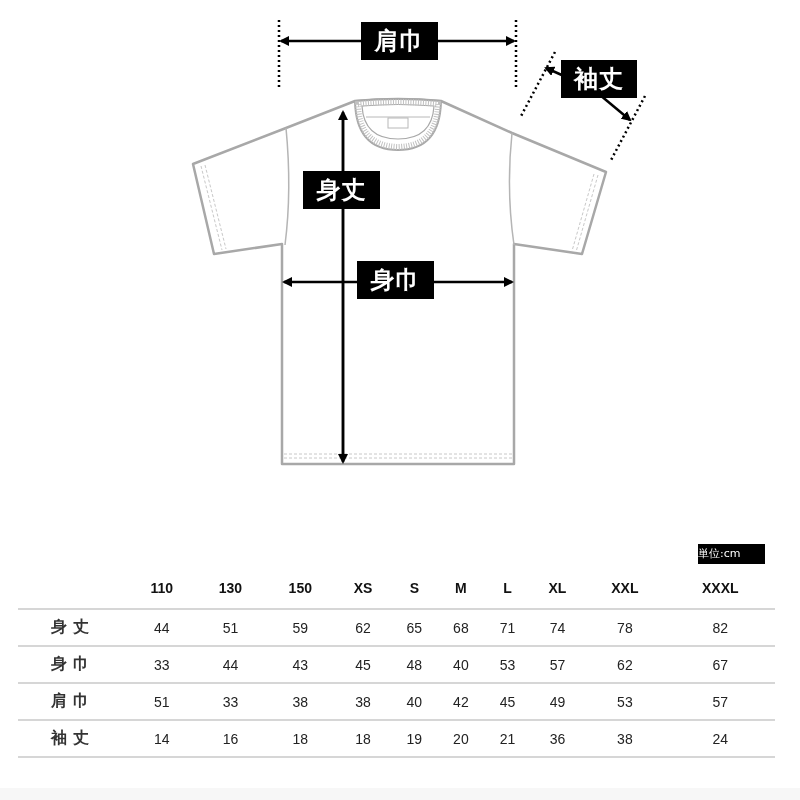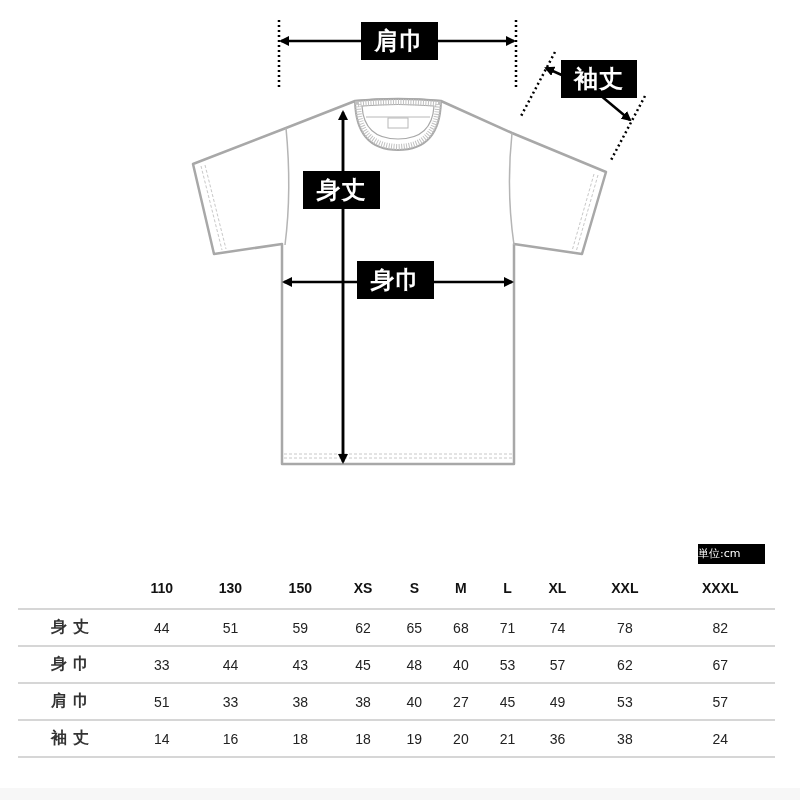--- a/index.html
+++ b/index.html
@@ -192,21 +192,21 @@
       <td>62</td>
       <td>67</td>
     </tr>
     <tr>
       <td class="row-label">肩巾</td>
       <td>51</td>
       <td>33</td>
       <td>38</td>
       <td>38</td>
       <td>40</td>
-      <td>27</td>
+      <td>42</td>
       <td>45</td>
       <td>49</td>
       <td>53</td>
       <td>57</td>
     </tr>
     <tr>
       <td class="row-label">袖丈</td>
       <td>14</td>
       <td>16</td>
       <td>18</td>

